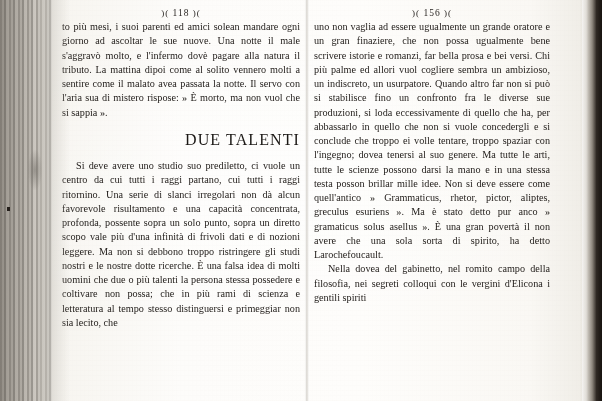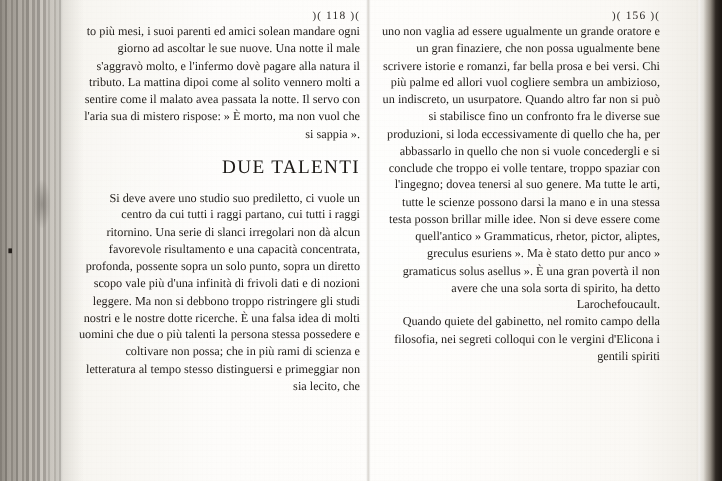--- a/index.html
+++ b/index.html
@@ -128,21 +128,20 @@
   }
   .section-head {
     text-align: right;
     font-size: 16px;
     letter-spacing: 1.1px;
     margin: 13px 0 12px 0;
     color: #1b1815;
   }
   .blur {
     filter: blur(0.17px);
-    text-align: right;
   }
 </style>
 </head>
 <body>
 
 <div id="scan">
 
   <div class="paper-wash"></div>
   <div class="grain"></div>
 
@@ -166,21 +165,21 @@
     <div class="folio blur">
       <span class="orn">)(</span>
       <span>156</span>
       <span class="orn">)(</span>
     </div>
 
     <div class="col-body blur">
       <p>uno non vaglia ad essere ugualmente un grande oratore e un gran finaziere, che non possa ugualmente bene scrivere istorie e romanzi, far bella prosa e bei versi. Chi più palme ed allori vuol cogliere sembra un ambizioso, un indiscreto, un usurpatore. Quando altro far non si può si stabilisce fino un confronto fra le diverse sue produzioni, si loda eccessivamente di quello che ha, per abbassarlo in quello che non si vuole concedergli e si conclude che troppo ei volle tentare, troppo spaziar con l'ingegno; dovea tenersi al suo genere. Ma tutte le arti, tutte le scienze possono darsi la mano e in una stessa testa posson brillar mille idee. Non si deve essere come quell'antico » Grammaticus, rhetor, pictor, aliptes, greculus esuriens ». Ma è stato detto pur anco » gramaticus solus asellus ». È una gran povertà il non avere che una sola sorta di spirito, ha detto Larochefoucault.</p>
 
 
-      <p class="indent">Quando quiete del gabinetto, nel romito campo della filosofia, nei segreti colloqui con le vergini d'Elicona i gentili spiriti</p>
+      <p class="indent">Nella dovea del gabinetto, nel romito campo della filosofia, nei segreti colloqui con le vergini d'Elicona i gentili spiriti</p>
     </div>
   </div>
 
   <div class="center-fold"></div>
   <div class="gutter-left"></div>
   <div class="gutter-left-fade"></div>
   <div class="gutter-smudge"></div>
   <div class="gutter-speck"></div>
   <div class="edge-right-white"></div>
   <div class="edge-right"></div>

